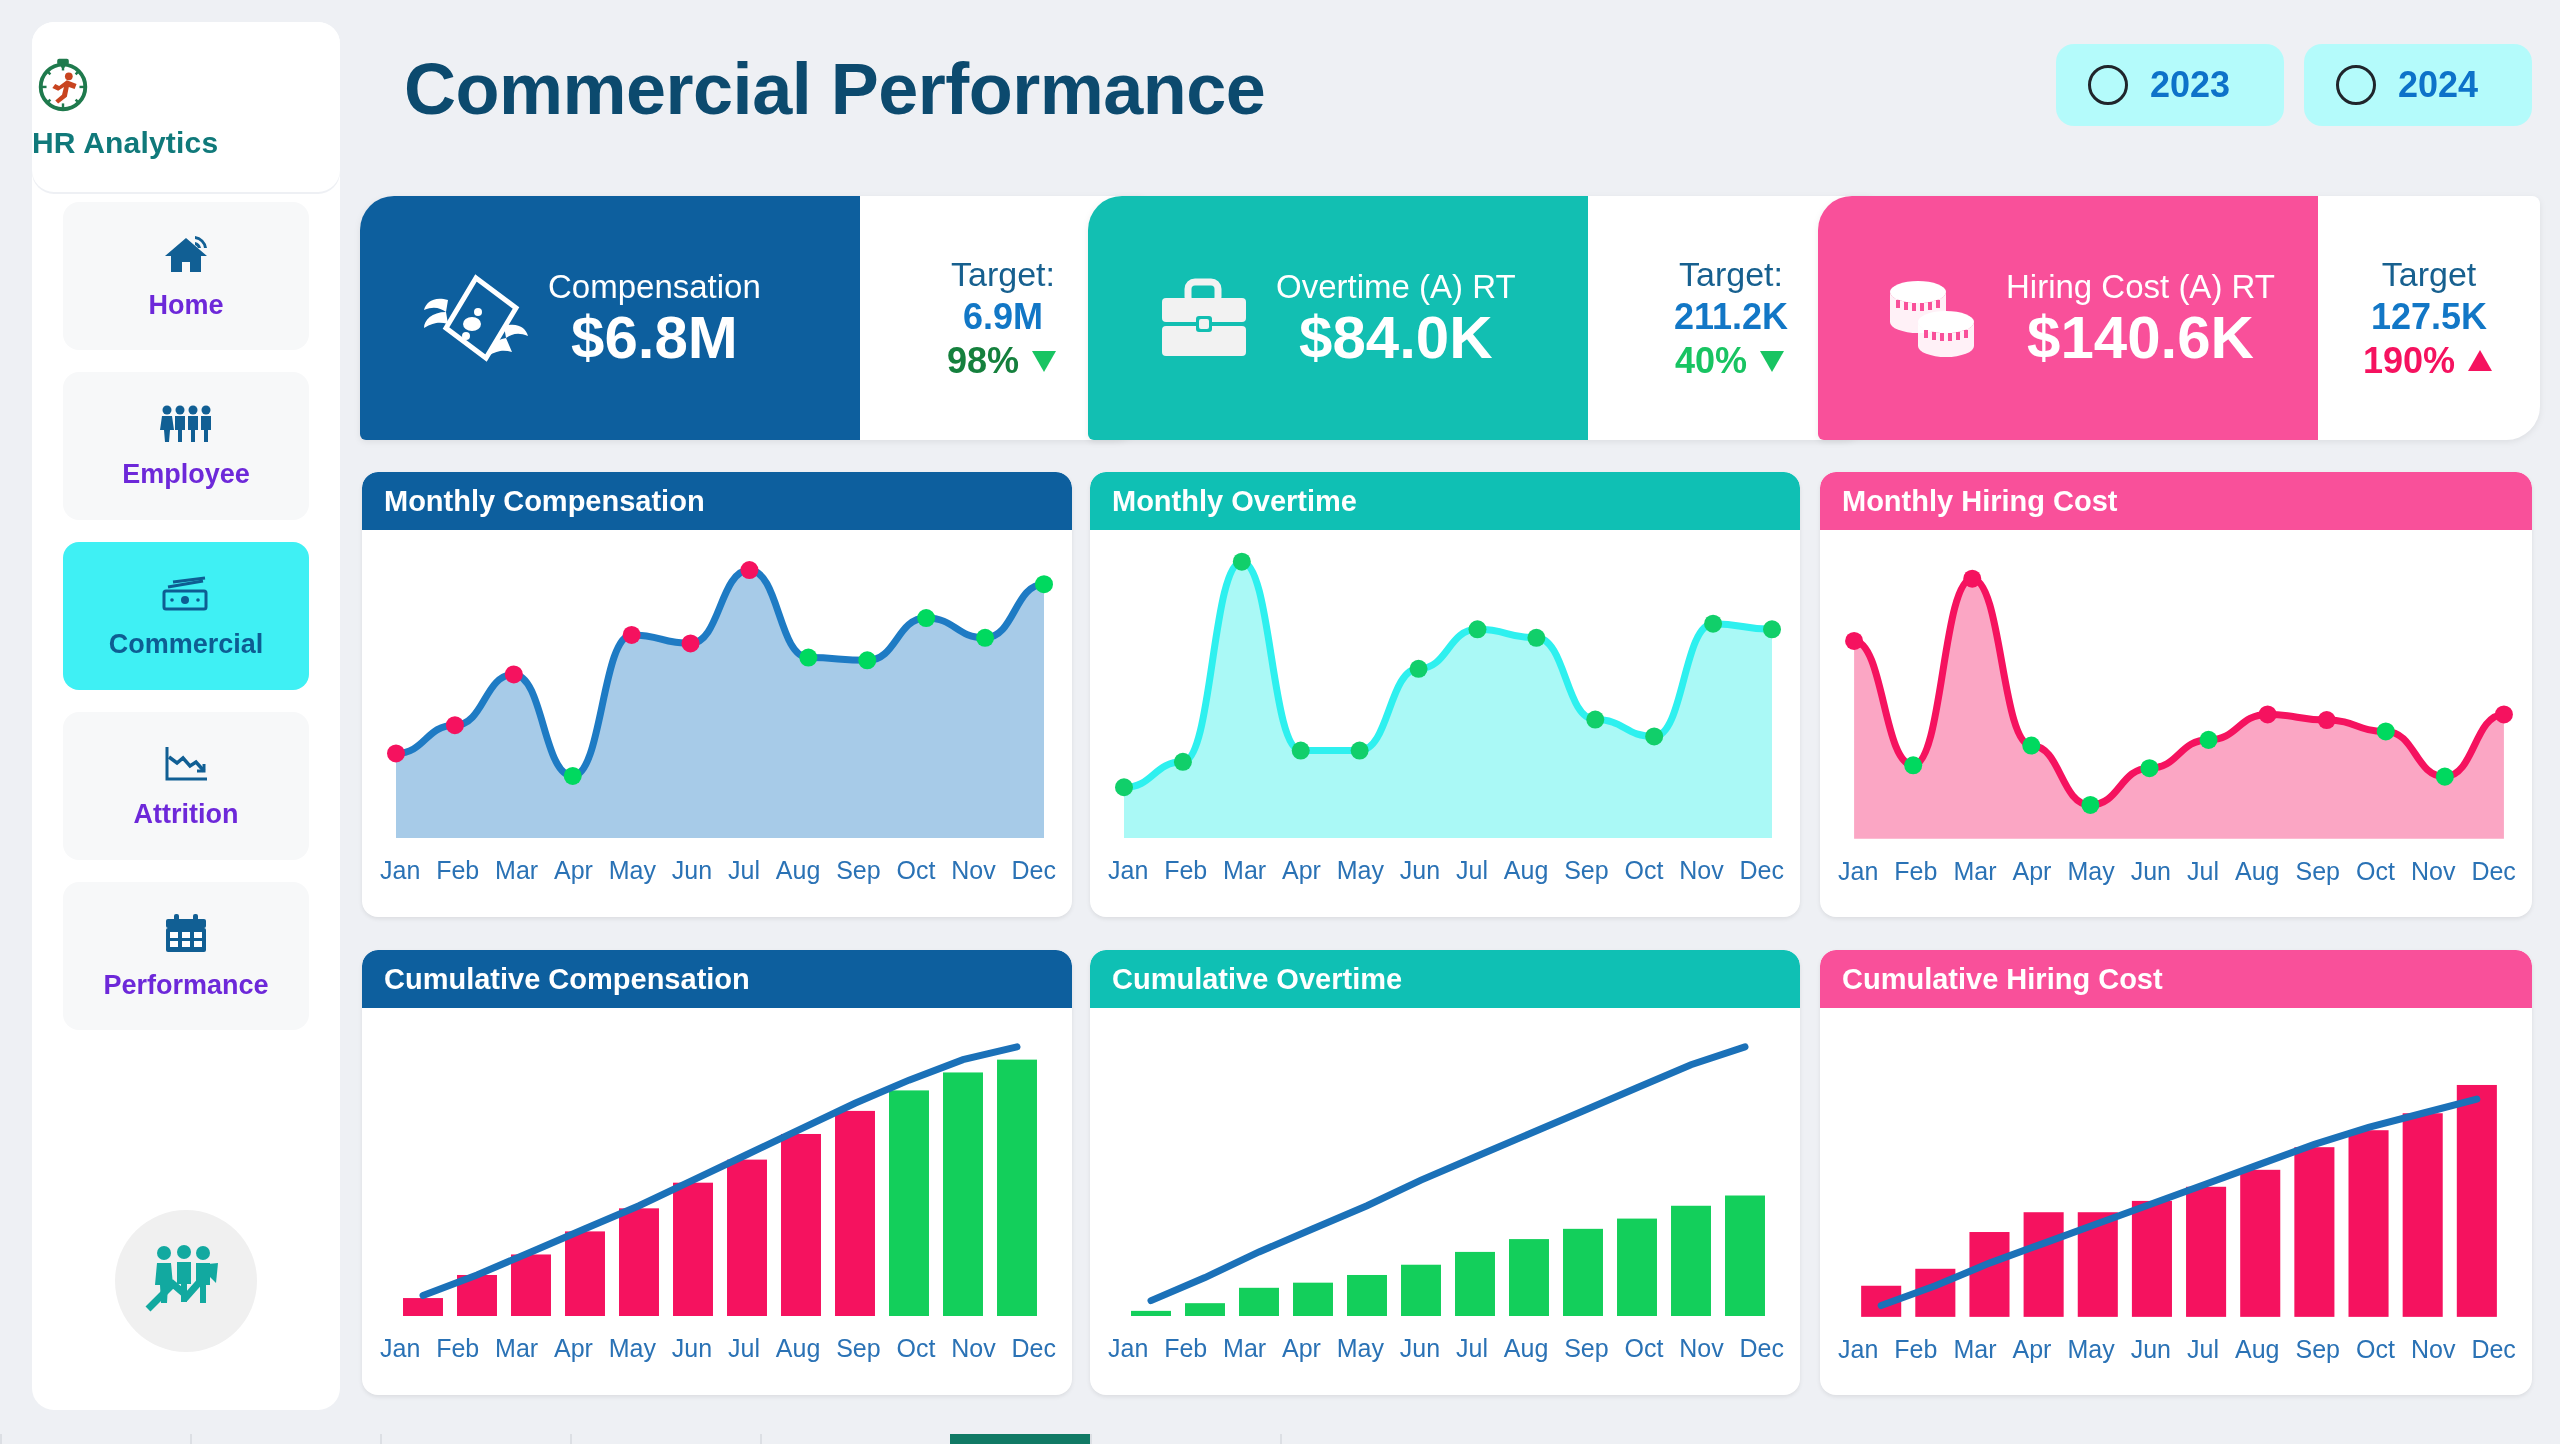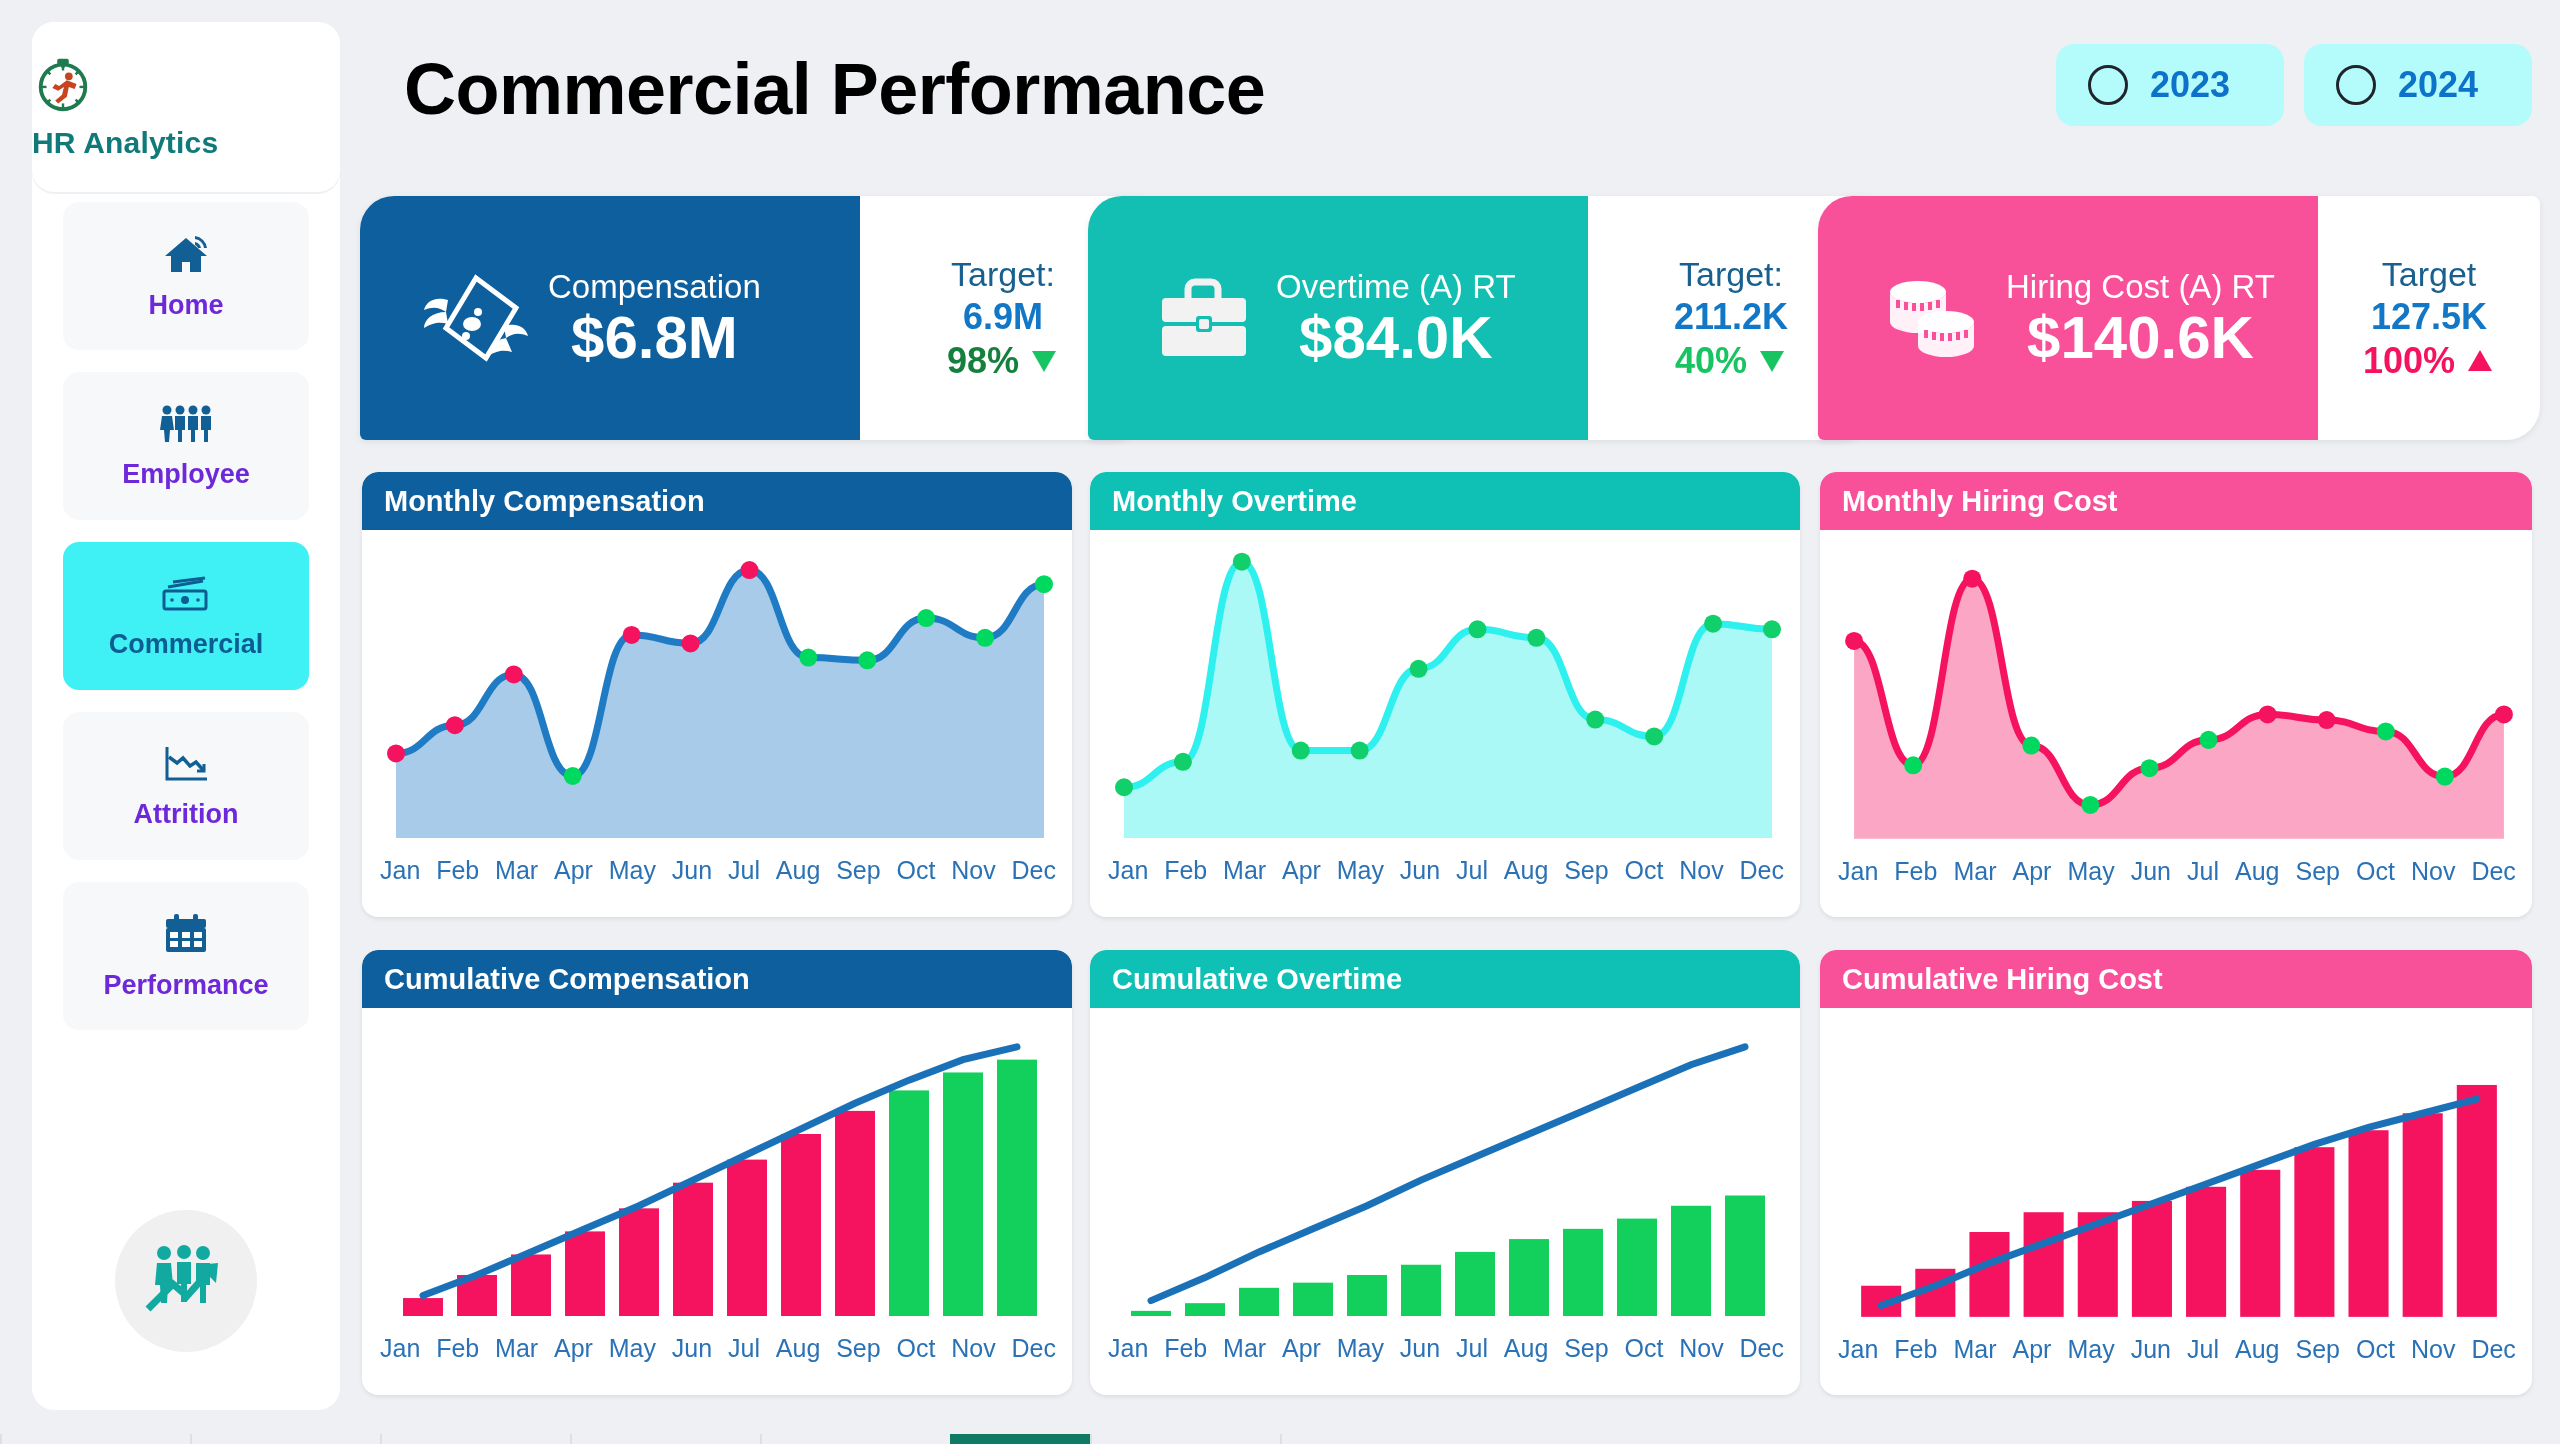--- a/index.html
+++ b/index.html
@@ -40,21 +40,21 @@
   .footer-badge {
     position: absolute; left: 50%; transform: translateX(-50%); top: 1188px;
     width: 142px; height: 142px; border-radius: 50%;
     background: #f0f0f0;
     display: flex; align-items: center; justify-content: center;
   }
 
   
   #page-title {
     position: absolute; left: 404px; top: 48px;
-    font-size: 72px; font-weight: bold; color: #000000; letter-spacing: -.5px;
+    font-size: 72px; font-weight: bold; color: #0c4a6e; letter-spacing: -.5px;
   }
   #year-picker {
     position: absolute; right: 28px; top: 44px;
     display: flex; gap: 20px;
   }
   .year-pill {
     height: 82px; min-width: 228px; padding: 0 32px;
     border-radius: 18px; background: #b4fbfb;
     display: flex; align-items: center; gap: 22px; cursor: pointer;
   }
@@ -349,21 +349,21 @@
       </span>
       <span class="kpi-text">
         <span class="kpi-name">Hiring Cost (A) RT</span>
         <span class="kpi-value">$140.6K</span>
       </span>
     </div>
     <div class="kpi-side">
       <span class="kpi-target-label">Target</span>
       <span class="kpi-target-value">127.5K</span>
       <span class="kpi-delta" style="color:#f5125f">
-        <span>100%</span>
+        <span>190%</span>
         <svg width="30" height="26" viewBox="0 0 30 26">
             <polygon points="15,2 27,23 3,23" fill="#f5125f"></polygon>
           </svg>
       </span>
     </div>
   </div>
 
   <div class="chart-card" style="left:362px; top:472px; height:445px">
     <div class="chart-head" style="background:#0d5f9e">
       <span class="chart-title">Monthly Compensation</span>

